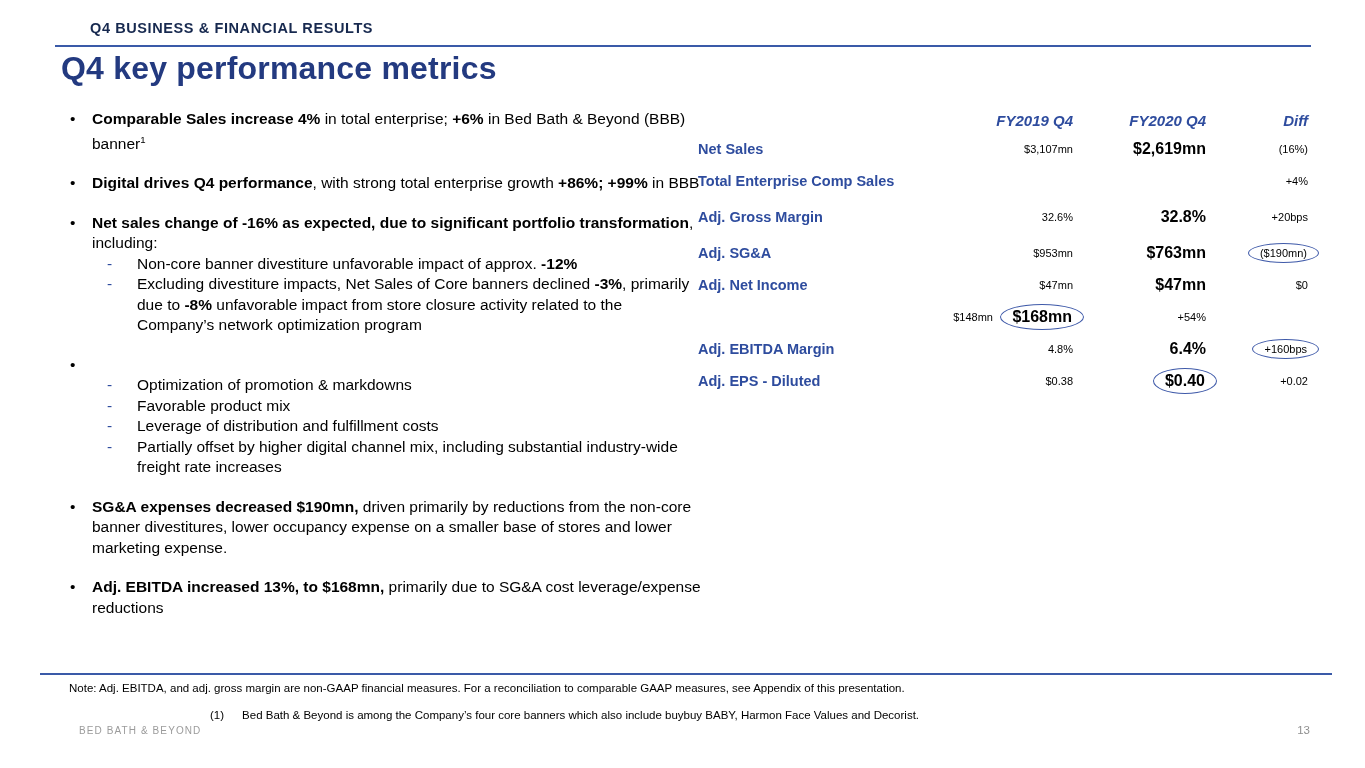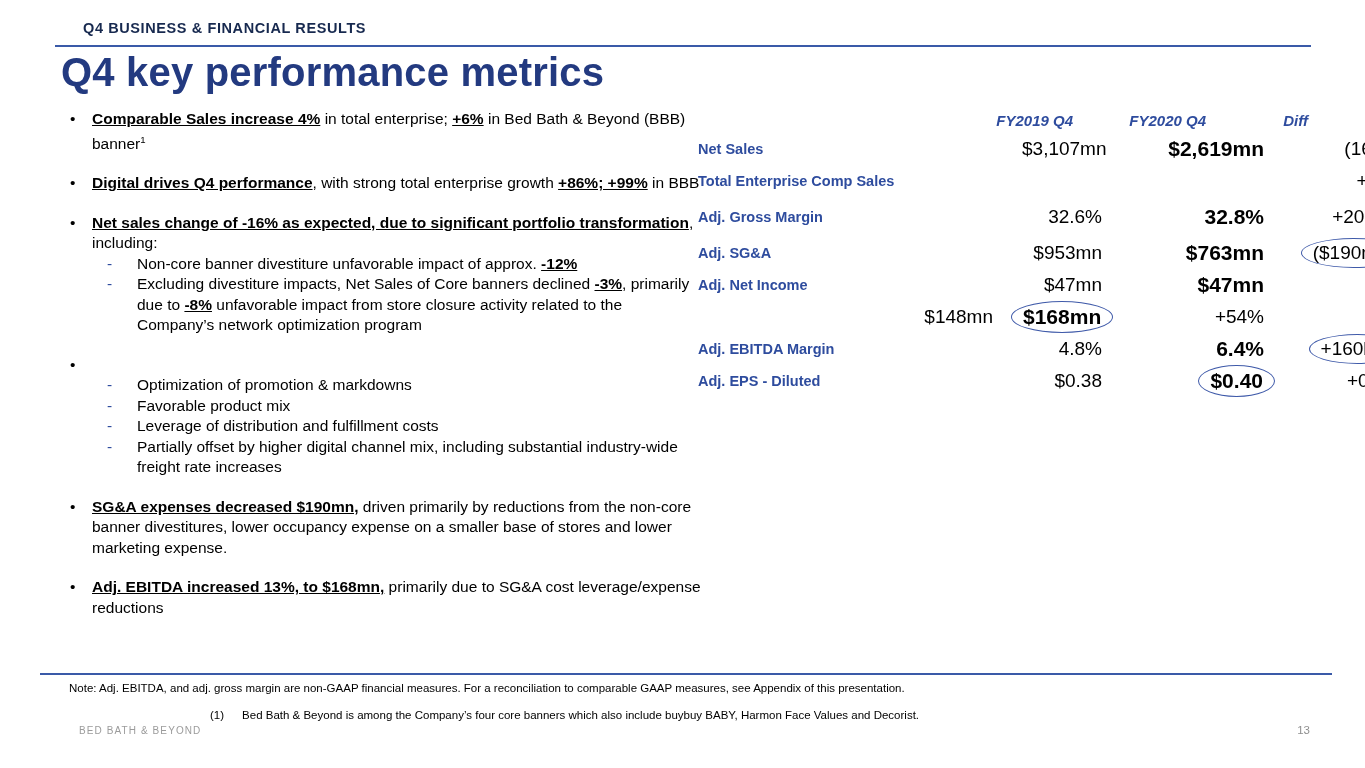--- a/index.html
+++ b/index.html
@@ -7,62 +7,62 @@
   body {
     background:#ffffff;
     font-family:"Liberation Sans", sans-serif;
     color:#000;
     overflow:hidden;
     position:relative;
   }
   .slide { position:absolute; inset:0; }
 
   .eyebrow {
-    position:absolute; left:83px; top:20px;
+    position:absolute; left:90px; top:20px;
     font-size:14.5px; font-weight:bold; letter-spacing:.6px;
     color:#17294f;
   }
   .top-rule {
     position:absolute; left:55px; top:45px; width:1256px; height:2px;
     background:#3a5aa8;
   }
   .title {
     position:absolute; left:61px; top:50px;
-    font-size:40px; font-weight:bold; letter-spacing:.2px;
+    font-size:32px; font-weight:bold; letter-spacing:.2px;
     color:#233a80;
   }
 
   
   .content-left {
     position:absolute; left:70px; top:109px; width:632px;
     font-size:15.5px; line-height:20.5px;
   }
   .bullet { margin-bottom:19px; }
   .brow { display:flex; }
   .marker { flex:0 0 22px; }
-  .b { font-weight:bold;text-decoration:underline; }
+  .b { font-weight:bold; }
   .srow { display:flex; padding-left:22px; }
   .dash { flex:0 0 45px; padding-left:15px; color:#2e4c9e; }
   sup { font-size:.62em; }
 
   
   .table { position:absolute; left:698px; top:112px; width:614px; }
   .thead, .trow {
     display:grid;
     grid-template-columns:295px 80px 133px 102px;
     align-items:center;
   }
   .thead { margin-bottom:4px;font-style:italic; }
   .th { text-align:right; font-size:15px; font-weight:bold; color:#2e4c9e; white-space:nowrap; }
-  .trow { min-height:32px;gap:29px; }
+  .trow { min-height:32px; }
   .trow.gap { margin-top:4px; }
   .tlabel { font-size:14.5px; font-weight:bold; color:#2e4c9e; white-space:nowrap; }
   .tlabel.indent { padding-left:10px; }
-  .tcell { text-align:right; font-size:19px; white-space:nowrap; }
-  .tcell.big { font-size:21px; font-weight:bold; }
+  .tcell { text-align:right; font-size:11px; white-space:nowrap; }
+  .tcell.big { font-size:16px; font-weight:bold; }
   .circle {
     display:inline-block;
     border:1.6px solid #3f5aa9;
     border-radius:50%;
     padding:3px 11px; margin:-3px -11px;
   }
 
   
   .bottom-rule {
     position:absolute; left:40px; top:673px; width:1292px; height:1.5px;

